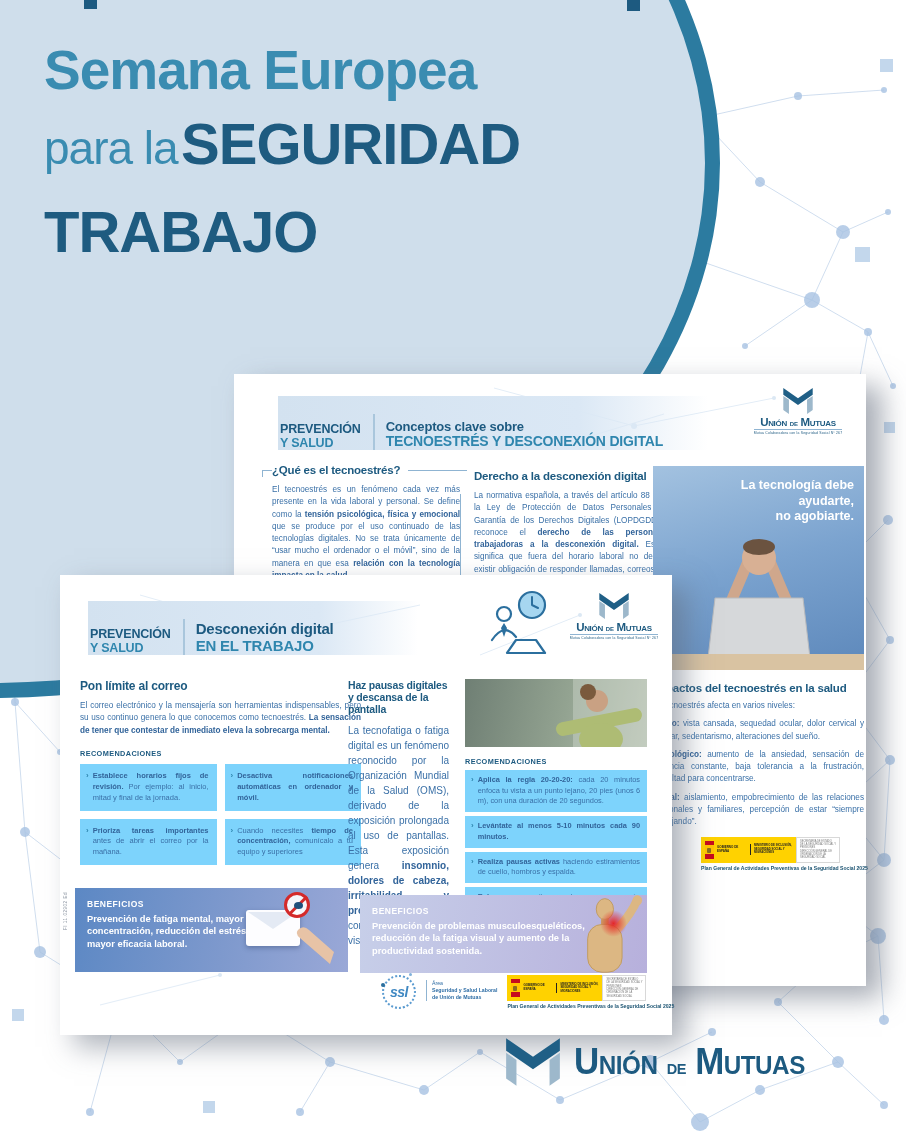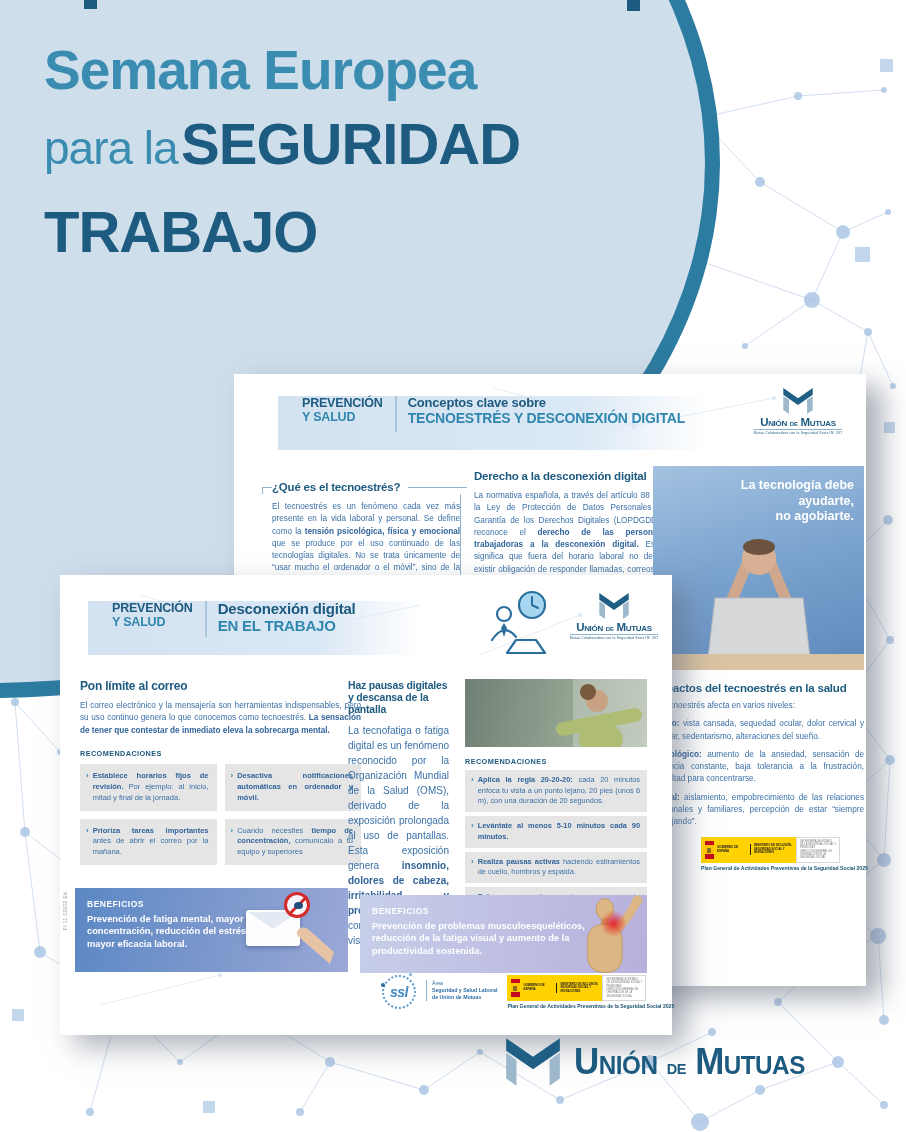--- a/index.html
+++ b/index.html
@@ -31,21 +31,21 @@
 
   
   .page{position:absolute;background:#fff;}
   .page-back{left:234px;top:374px;width:632px;height:612px;z-index:4;
              box-shadow:16px 12px 26px rgba(96,106,122,.55);}
   .page-front{left:60px;top:575px;width:612px;height:460px;z-index:5;
               box-shadow:14px 12px 26px rgba(96,106,122,.5);}
   .page > *{position:absolute;z-index:1;}
 
   
-  .strip{display:flex;align-items:flex-start;padding-left:24px;
+  .strip{display:flex;align-items:flex-end;padding-left:2px;
          background:linear-gradient(90deg,#d3e2f0 0%,#dbe8f5 70%,rgba(219,232,245,0) 100%);}
   .kicker{line-height:1.12;font-weight:800;font-size:12.5px;letter-spacing:-.2px;}
   .kicker .k1{color:#1d5a80;}
   .kicker .k2{color:#2f86ae;}
   .vdiv{width:2px;height:36px;background:#a9c6dc;margin:0 11px 0 12px;}
   .strip-title{line-height:1.12;font-weight:800;letter-spacing:-.2px;white-space:nowrap;}
   .strip-title .l1{color:#1d5a80;}
   .strip-title .l2{color:#2f86ae;}
 
   
@@ -89,21 +89,21 @@
   .pb-foot .gov-unit{position:absolute;left:48px;top:0;}
 
   
   .fp-code{left:3px;top:355px;transform:rotate(-90deg);transform-origin:left top;
            font-size:4.6px;color:#8a93a0;letter-spacing:.5px;white-space:nowrap;}
   .colA{left:20px;top:104px;width:281px;}
   .colA .h3{font-size:12px;}
   .colA .body-txt{margin-top:7px;}
   .colA .rec-label{display:block;margin-top:12px;}
   .rec-grid{margin-top:6px;display:grid;grid-template-columns:1fr 1fr;gap:8px;}
-  .rec-box,.rec-item{background:#e5e5e5;color:#3a70a7;font-size:7.5px;line-height:1.45;
+  .rec-box,.rec-item{background:#7dd3fc;color:#3a70a7;font-size:7.5px;line-height:1.45;
         text-align:justify;display:flex;gap:4px;padding:7px 8px 7px 6px;}
   .rec-box::before,.rec-item::before{content:"›";color:#2f86ae;font-weight:800;
         font-size:8px;line-height:1.3;}
   .rec-box b,.rec-item b{font-weight:700;color:#32649a;}
   .rec-box p,.rec-item p{margin:0;}
 
   .benefits{padding:11px 12px;color:#fff;overflow:hidden;}
   .benefits .blabel{font-weight:800;font-size:8.5px;letter-spacing:.5px;display:block;}
   .benefits .btext{font-weight:800;font-size:9.3px;line-height:1.32;display:block;margin-top:4px;}
   .benefits-left{left:15px;top:313px;width:273px;height:84px;
@@ -297,21 +297,21 @@
     <div class="um-logo" style="left:508px;top:14px;width:112px">
       <svg width="34" height="26" viewBox="0 0 60 46">
         <polygon points="4,12 30,30 56,12 56,0 30,18 4,0" fill="#1f5f86"></polygon>
         <polygon points="4,14 14,21 14,46 4,39" fill="#9db8cb"></polygon>
         <polygon points="56,14 46,21 46,46 56,39" fill="#9db8cb"></polygon>
       </svg>
       <div class="um-words"><span>Unión</span> <span class="de">de</span> <span>Mutuas</span></div>
       <div class="um-tagline">Mutua Colaboradora con la Seguridad Social Nº 267</div>
     </div>
 
-    <div class="pb-col pb-col1-frame" style="left:38px;top:107px">
+    <div class="pb-col pb-col1-frame" style="left:38px;top:90px">
       <h3 class="h3 frame-head"><span>¿Qué es el tecnoestrés?</span></h3>
       <p class="body-txt" style="margin-top:8px"><span>El tecnoestrés es un fenómeno cada vez más presente en la vida laboral y personal. Se define como la </span><b>tensión psicológica, física y emocional</b><span> que se produce por el uso continuado de las tecnologías digitales. No se trata únicamente de “usar mucho el ordenador o el móvil”, sino de la manera en que esa </span><b>relación con la tecnología impacta en la salud.</b></p>
     </div>
     <div class="pb-colsep"></div>
 
     <div class="pb-col" style="left:240px;top:96px">
       <h3 class="h3">Derecho a la desconexión digital</h3>
       <p class="body-txt" style="margin-top:8px"><span>La normativa española, a través del artículo 88 de la Ley de Protección de Datos Personales y Garantía de los Derechos Digitales (LOPDGDD), reconoce el </span><b>derecho de las personas trabajadoras a la desconexión digital.</b><span> Esto significa que fuera del horario laboral no debe existir obligación de responder llamadas, correos o mensajes.</span></p>
     </div>
 

